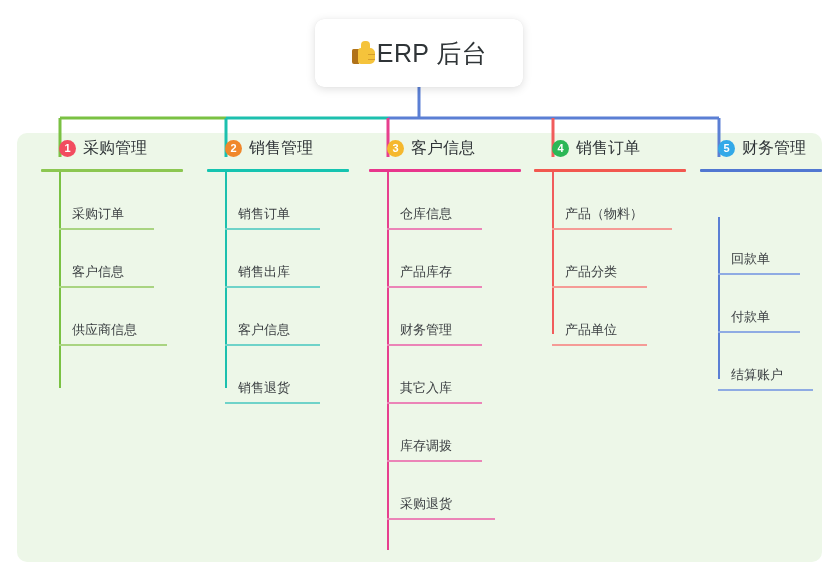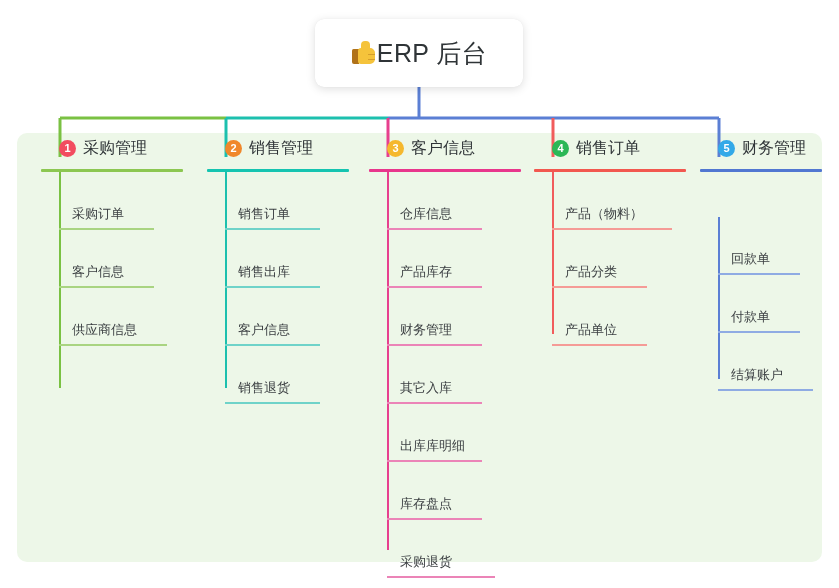--- a/index.html
+++ b/index.html
@@ -282,25 +282,21 @@
         </div>
         <div class="leaf">
           <span class="leaf-label">财务管理</span>
           <span class="leaf-rule" style="background: rgb(235, 132, 183); width: 95px;"></span>
         </div>
         <div class="leaf">
           <span class="leaf-label">其它入库</span>
           <span class="leaf-rule" style="background: rgb(235, 132, 183); width: 95px;"></span>
         </div>
         <div class="leaf">
-          <span class="leaf-label">出库库明细</span>
-          <span class="leaf-rule" style="background: rgb(235, 132, 183); width: 95px;"></span>
-        </div>
-        <div class="leaf">
-          <span class="leaf-label">库存盘点</span>
+          <span class="leaf-label">库存调拨</span>
           <span class="leaf-rule" style="background: rgb(235, 132, 183); width: 95px;"></span>
         </div>
         <div class="leaf">
           <span class="leaf-label">采购退货</span>
           <span class="leaf-rule" style="background: rgb(235, 132, 183); width: 108px;"></span>
         </div>
       </div>
     </div>
     <div class="column" style="left: 513px; width: 170px;">
       <div class="col-header">

